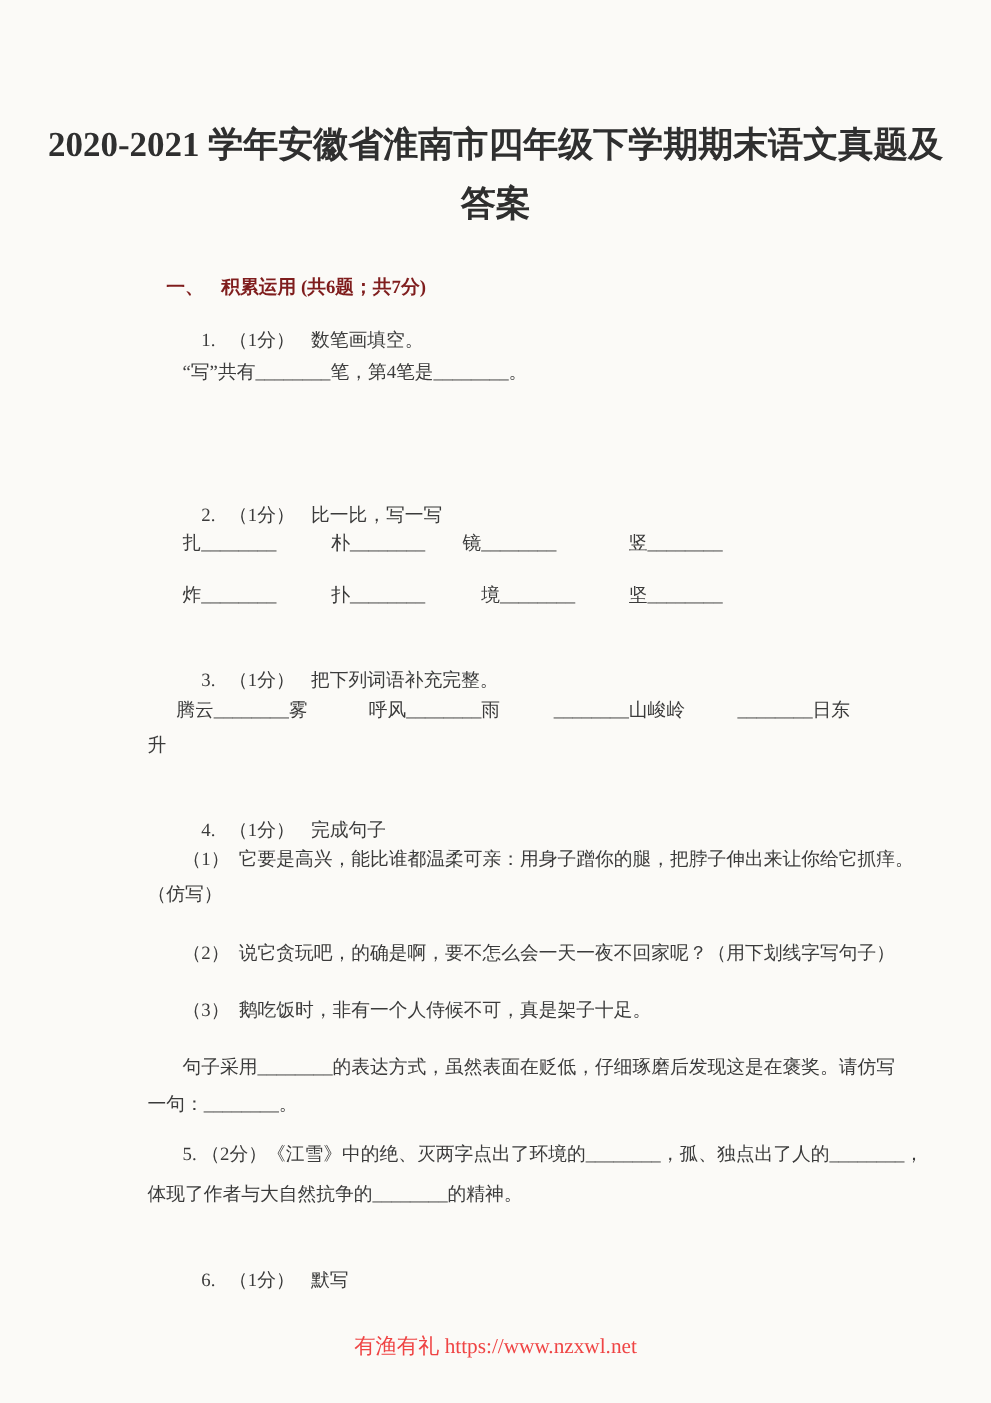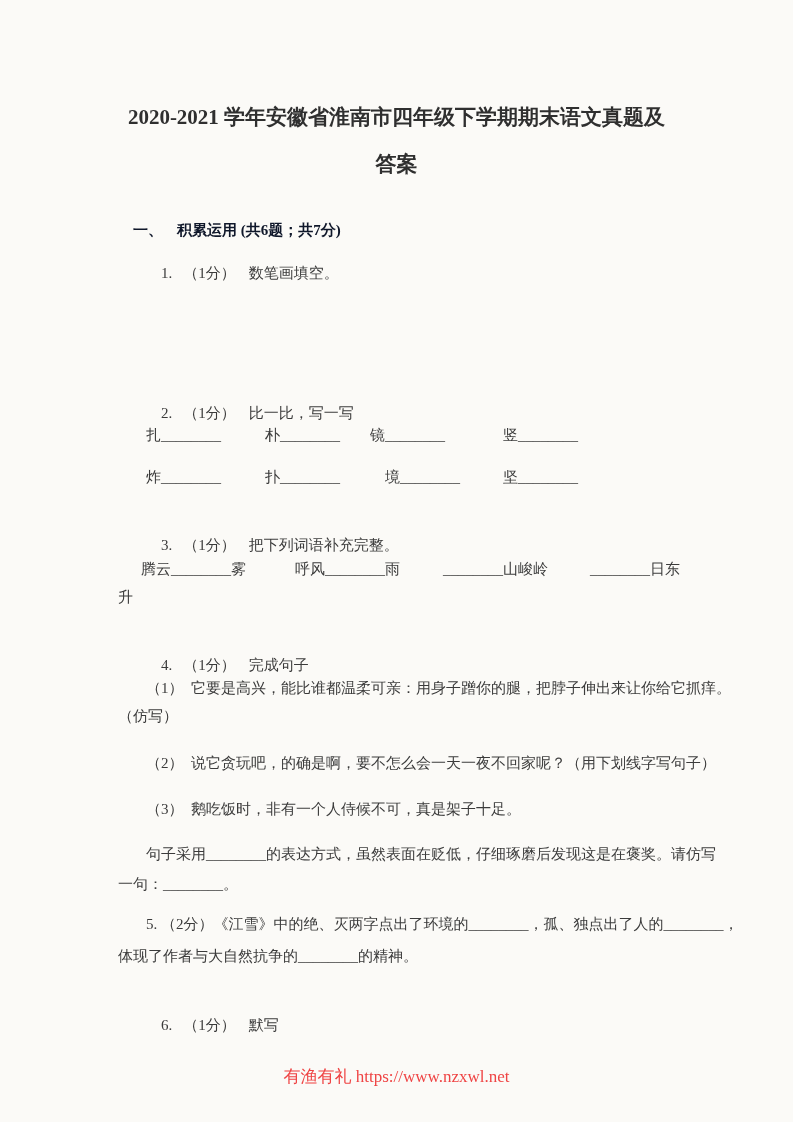--- a/index.html
+++ b/index.html
@@ -12,24 +12,24 @@
     position:relative;width:793px;height:1122px;
     background:#fbfaf7;color:#3b3b3b;overflow:hidden;
   }
   .line{
     position:absolute;
     font-size:15px;line-height:22px;
     white-space:pre;color:#3b3b3b;
   }
   .title-line{
     position:absolute;left:0;width:100%;
-    text-align:center;font-size:21px;line-height:32px;
+    text-align:center;font-size:28px;line-height:32px;
     font-weight:bold;color:#2f2f2f;white-space:pre;
   }
-  .section{font-weight:bold;color:#0f172a;}
+  .section{font-weight:bold;color:#7f1d1d;}
   .section .sec-num{margin-right:14px;}
   .qnum{margin-right:11px;}
   .qscore{margin-right:13px;}
   .row{position:absolute;left:0;top:0;width:100%;height:22px;}
   .cell{position:absolute;top:0;font-size:15px;line-height:22px;white-space:pre;}
   .footer{
     position:absolute;left:0;width:100%;text-align:center;
     font-size:17px;line-height:22px;color:#ef4444;white-space:pre;
   }
 </style>
@@ -41,20 +41,21 @@
   <div class="title-line" style="top:101px;">2020-2021 学年安徽省淮南市四年级下学期期末语文真题及</div>
   <div class="title-line" style="top:148px;">答案</div>
 
   <div class="line section" style="top:197px;left:118px;">
     <span class="sec-num">一、</span><span>积累运用 (共6题；共7分)</span>
   </div>
 
   <div class="line" style="top:240px;left:146px;">
     <span class="qnum">1.</span><span class="qscore">（1分）</span><span>数笔画填空。</span>
   </div>
+  <div class="line" style="top:287px;left:146px;">“写”共有________笔，第4笔是________。</div>
 
   <div class="line" style="top:380px;left:146px;">
     <span class="qnum">2.</span><span class="qscore">（1分）</span><span>比一比，写一写</span>
   </div>
   <div class="row" style="top:466px;">
     <span class="cell" style="left:146px;">炸________</span>
     <span class="cell" style="left:265px;">扑________</span>
     <span class="cell" style="left:385px;">境________</span>
     <span class="cell" style="left:503px;">坚________</span>
   </div>

